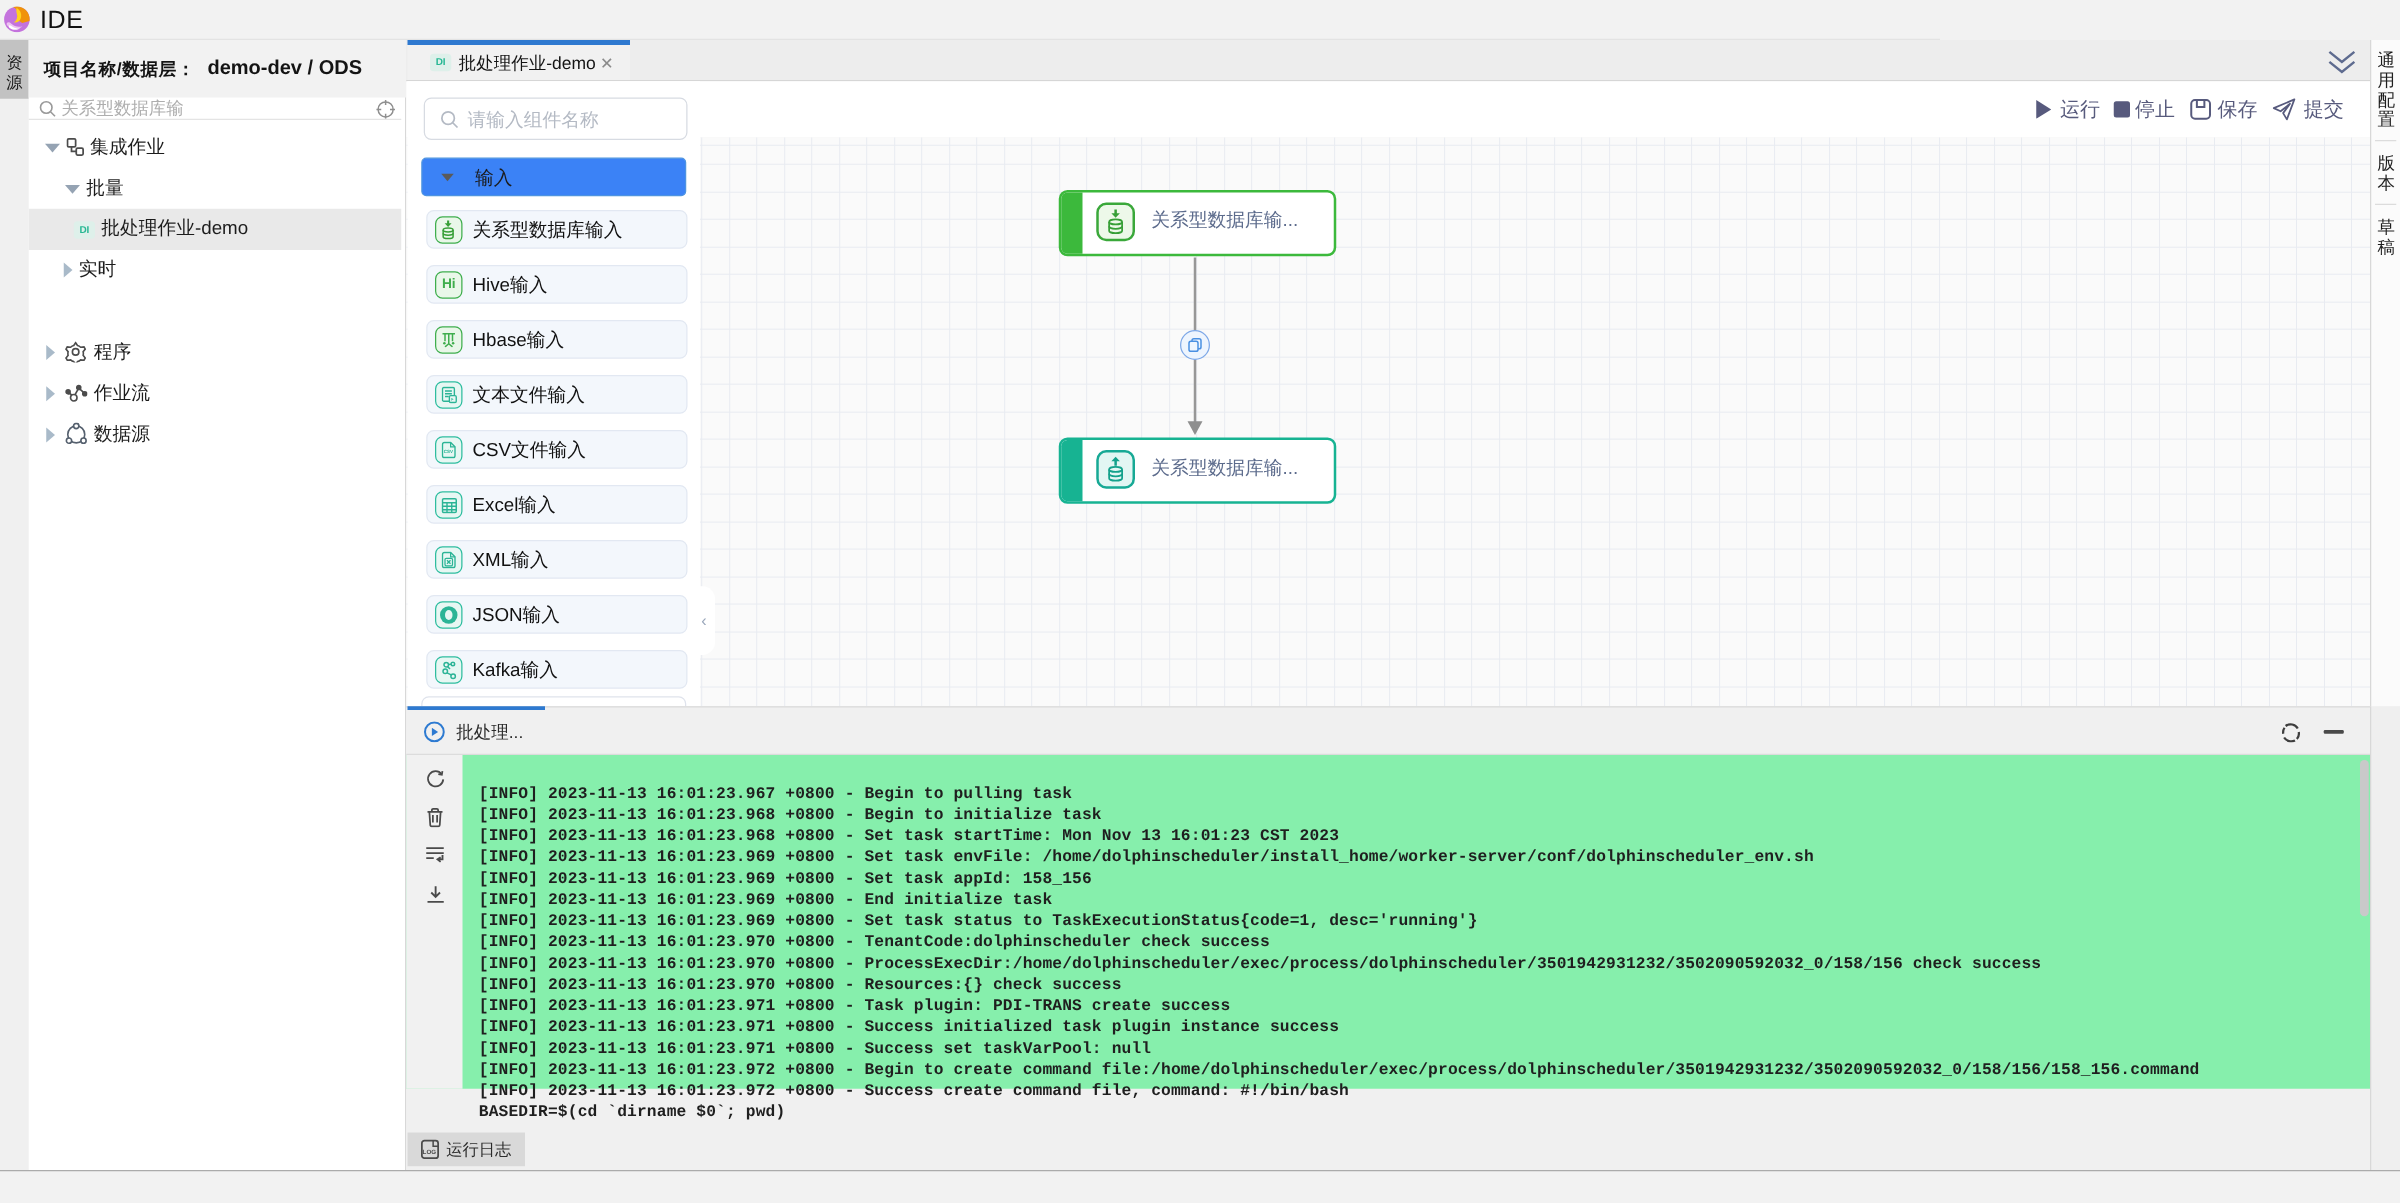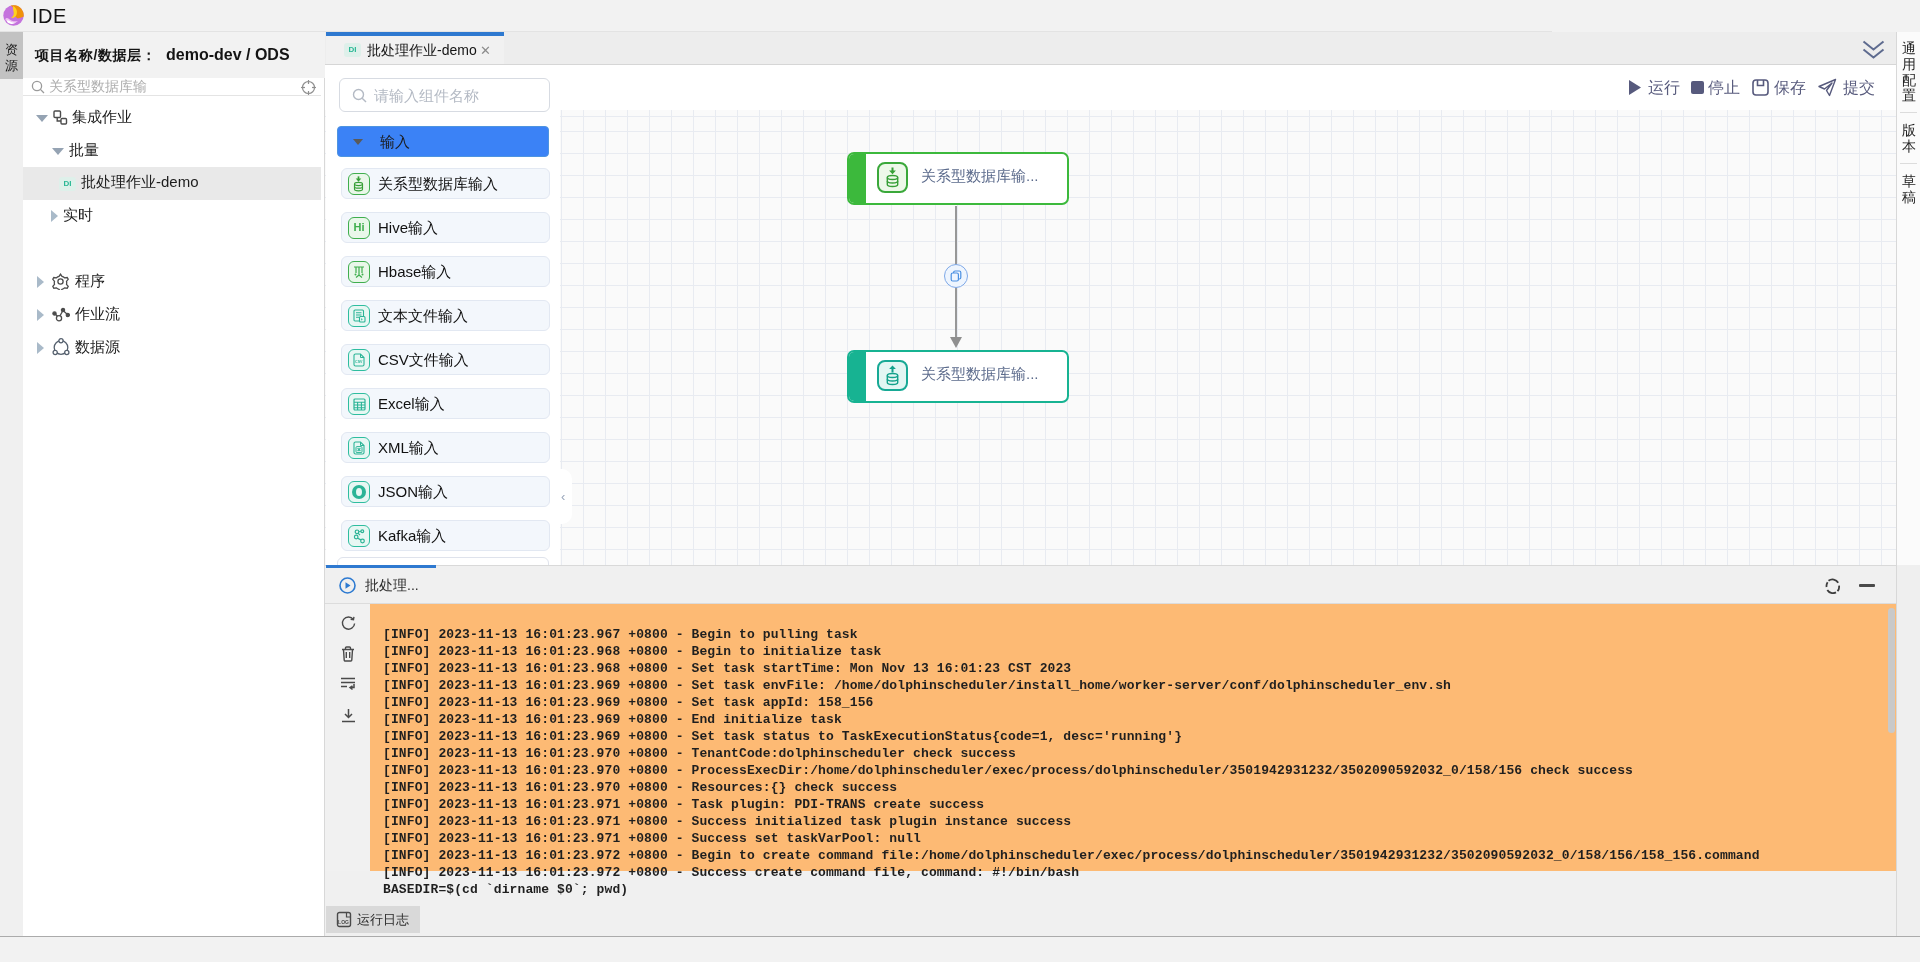--- a/index.html
+++ b/index.html
@@ -58,21 +58,21 @@
   .citem .cit { position:absolute; left:6px; top:4px; width:22px; height:22px; border-radius:6px; border:1.5px solid #2ebd9f; background:#e7f7f3;}
   .citem .ct { position:absolute; left:36px; top:6px; font-size:15px; color:#111;text-align:center;}
   #bump { position:absolute; left:560px; top:469px; width:12px; height:55px; background:#fff; border-radius:0 10px 10px 0;}
   #bump .ch { position:absolute; left:1px; top:20px; color:#9aa7bb; font-size:13px; }
   
   #logpanel { position:absolute; left:325px; top:565px; width:1571px; height:371px; background:#f0f0f0;}
   #logpanel .topline { position:absolute; left:0; top:0; width:1571px; height:1px; background:#d9d9d9;}
   #logpanel .blue { position:absolute; left:1px; top:0; width:110px; height:3px; background:#2e79d0;}
   #logpanel .lhd { position:absolute; left:0; top:3px; width:1571px; height:36px; background:#f0f0f0; border-bottom:1px solid #dcdcdc;}
   #logpanel .lhd .t { position:absolute; left:40px; top:9px; font-size:14px; color:#2b2b2b;}
-  #logarea { position:absolute; left:0; top:39px; width:1571px; height:267px; background:#fdba74;}
+  #logarea { position:absolute; left:0; top:39px; width:1571px; height:267px; background:#86efac;}
   #iconrail { position:absolute; left:0; top:0; width:45px; height:267px; background:#f1f1f1;}
   #logtext { position:absolute; left:58px; top:22px; letter-spacing:.11px; font-family:"Liberation Mono",monospace;
      font-size:13px; line-height:17px; font-weight:bold; color:#1f1f1f; white-space:pre;}
   #runlog { position:absolute; left:1px; top:341px; width:94px; height:27px; background:#d9d9d9; }
   #runlog .t { position:absolute; left:31px; top:5px; font-size:13px; color:#2b2b2b;}
   #sbar { position:absolute; left:1563px; top:4px; width:7px; height:125px; background:#c9c9c9; border-radius:4px;}
   
   #rside { position:absolute; left:1896px; top:32px; width:24px; height:533px; background:#fbfbfb; border-left:1px solid #d8d8d8;}
   #rside .vt { position:absolute; left:0; width:24px; text-align:center; font-size:14px; line-height:15.8px; color:#1e1e1e;}
   #rside .dv { position:absolute; left:3px; width:17px; border-top:1px solid #dcdcdc;}

